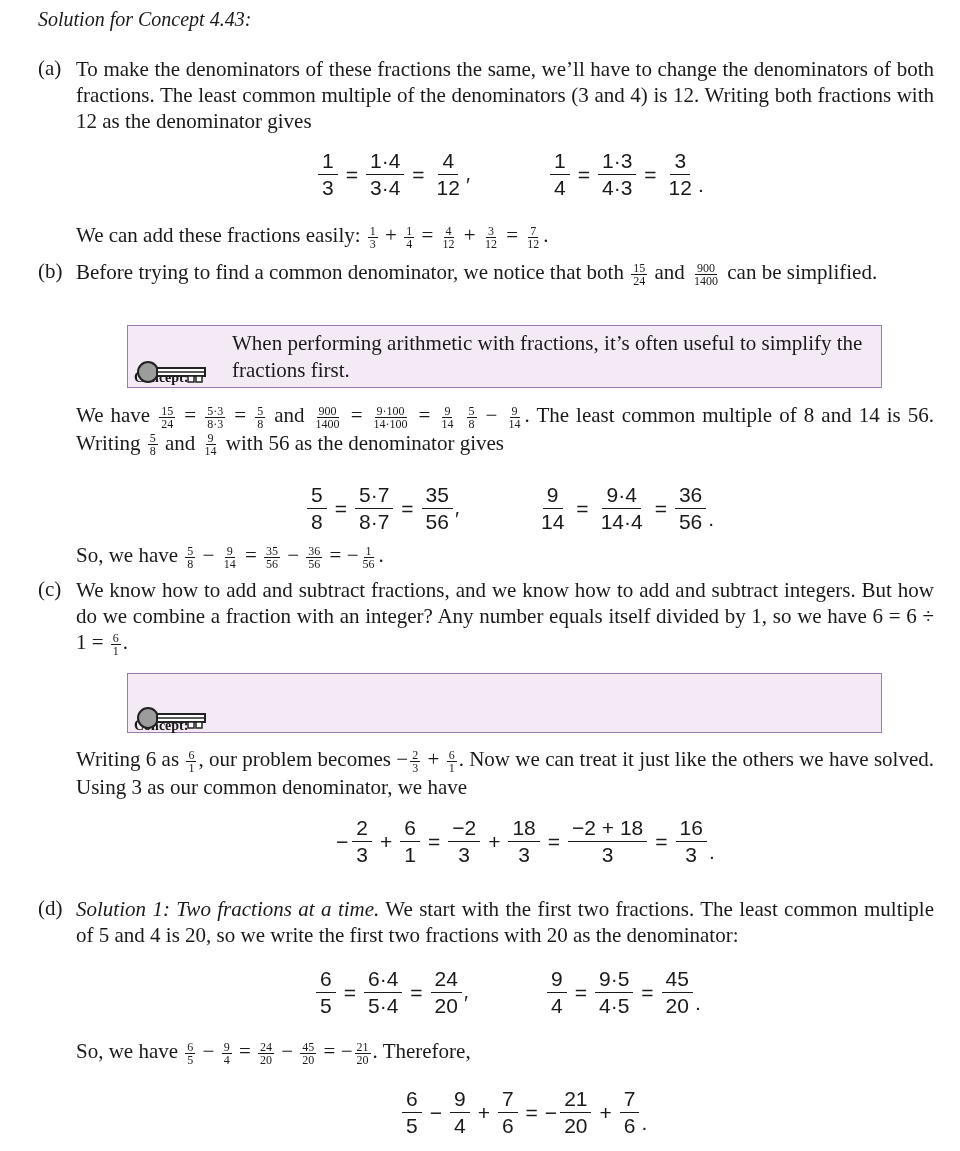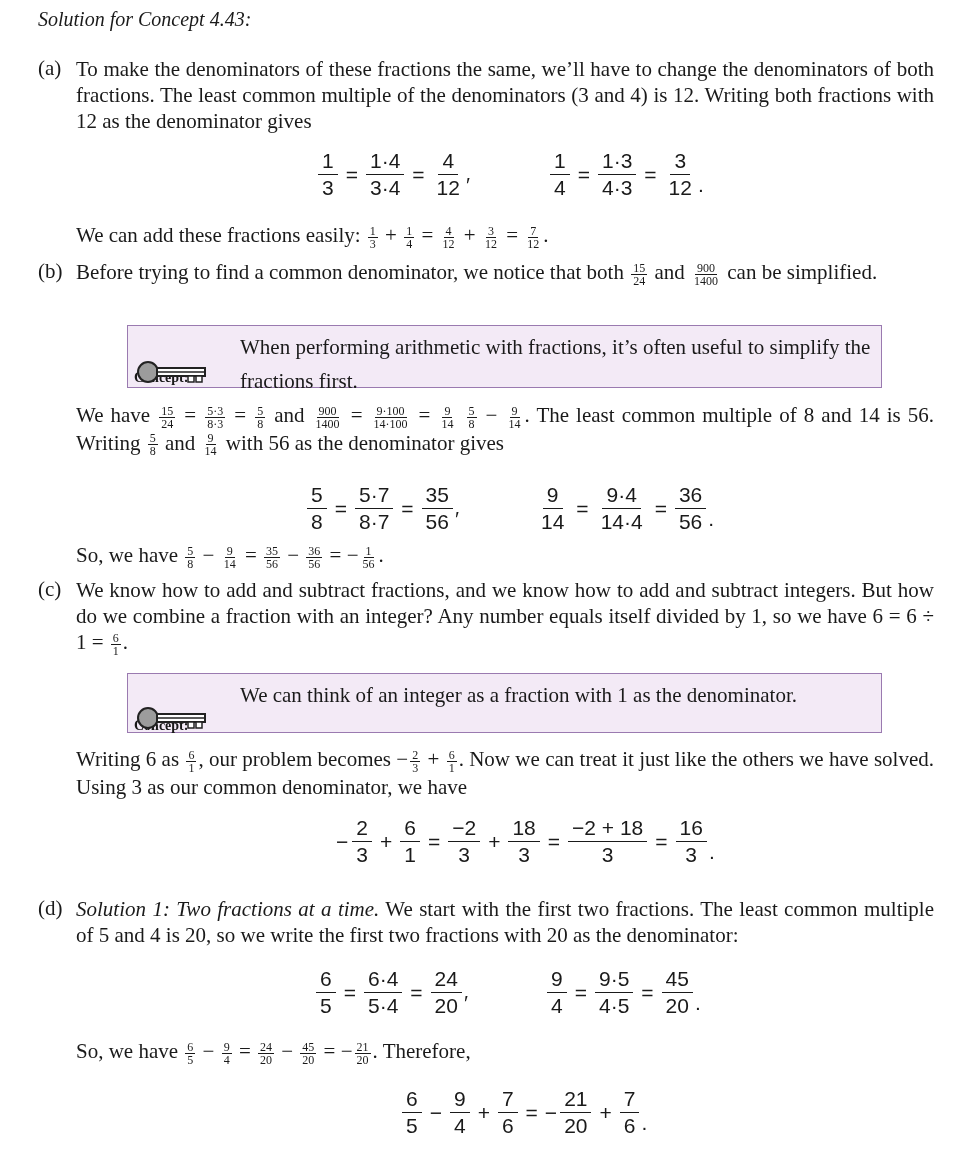--- a/index.html
+++ b/index.html
@@ -18,21 +18,21 @@
   .sfrac { font-size: 12px; }
   .sfrac .n, .sfrac .d { line-height: 12px; }
   .dfrac { font-family: "Liberation Sans", "DejaVu Sans", sans-serif; font-size: 21px; }
   .dfrac .n, .dfrac .d { line-height: 26px; padding: 0 4px; }
   .disp { display: flex; align-items: center; font-family: "Liberation Sans", "DejaVu Sans", sans-serif; font-size: 21px; }
   .disp .op { margin: 0 6px; }
   .concept {
     background: #f3eaf6; border: 1px solid #9a7ab0; box-sizing: border-box;
   }
   .concept .ck { position: absolute; left: 6px; top: 4px; font-weight: bold; font-size: 14px; margin-top: 40px; }
-  .concept .ct { position: absolute; left: 104px; top: 4px; right: 8px; line-height: 34px; margin-left: 8px; }
+  .concept .ct { position: absolute; left: 104px; top: 4px; right: 8px; line-height: 27px; }
   .key { position: absolute; left: 8px; }
 </style>
 </head>
 <body>
 
 <div class="abs title">Solution for Concept 4.43:</div>
 
 <div class="label" style="top:56px">(a)</div>
 <div class="abs para" style="top:56px">To make the denominators of these fractions the same, we’ll have to change the denominators of both fractions. The least common multiple of the denominators (3 and 4) is 12. Writing both fractions with 12 as the denominator gives</div>
 
@@ -232,21 +232,20 @@
 <div class="abs para" style="top:577px">
   <span>We know how to add and subtract fractions, and we know how to add and subtract integers. But how do we combine a fraction with an integer? Any number equals itself divided by 1, so we have 6 = 6 ÷ 1 =</span>
   <span class="frac sfrac">
       <span class="n">6</span>
       <span class="d">1</span>
     </span>.
 </div>
 
 <div class="abs concept" style="left:127px; top:673px; width:755px; height:60px">
   <span class="ck">Concept:</span>
-  <span class="ct">We can think of an integer as a fraction with 1 as the denominator.</span>
   <svg class="key" style="top:32px" width="72" height="24" viewBox="0 0 72 24">
     <circle cx="12" cy="12" r="10" fill="#9c9c9c" stroke="#222" stroke-width="2"></circle>
     <rect x="21" y="8" width="48" height="8" fill="#fff" stroke="#222" stroke-width="2"></rect>
     <line x1="21" y1="12" x2="69" y2="12" stroke="#222" stroke-width="1.5"></line>
     <rect x="52" y="16" width="6" height="6" fill="#fff" stroke="#222" stroke-width="1.5"></rect>
     <rect x="60" y="16" width="6" height="6" fill="#fff" stroke="#222" stroke-width="1.5"></rect>
   </svg>
 </div>
 
 <div class="abs para" style="top:746px">

